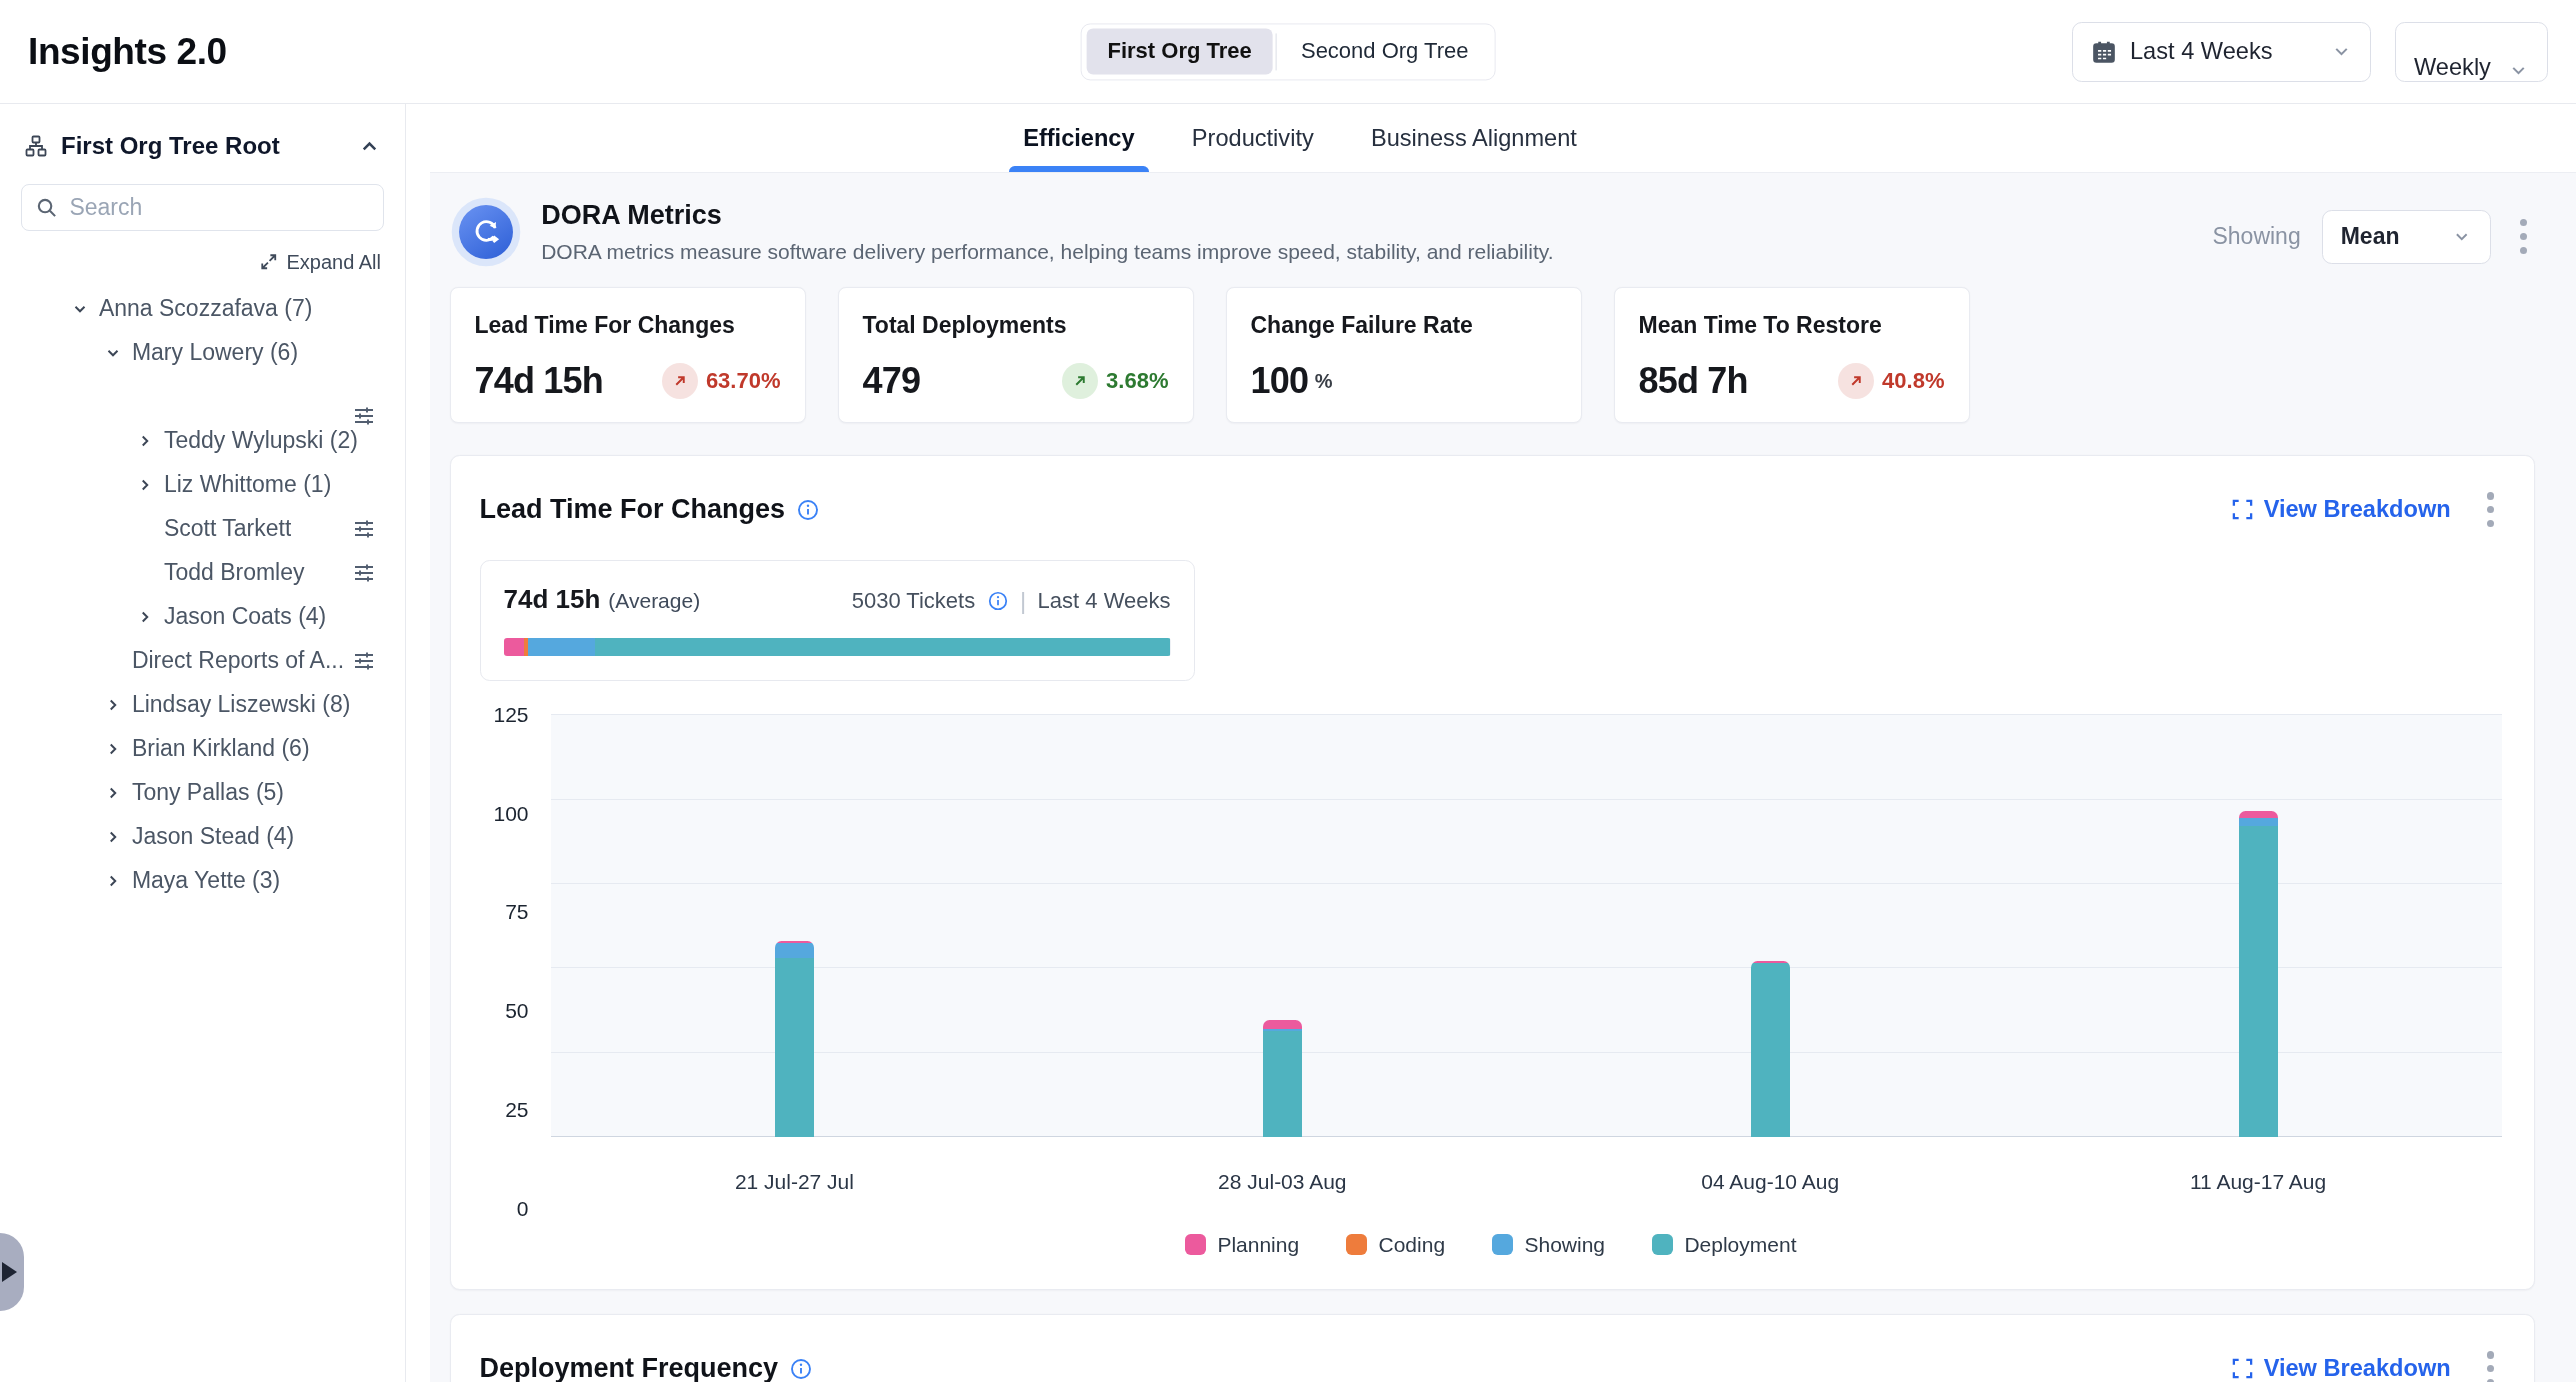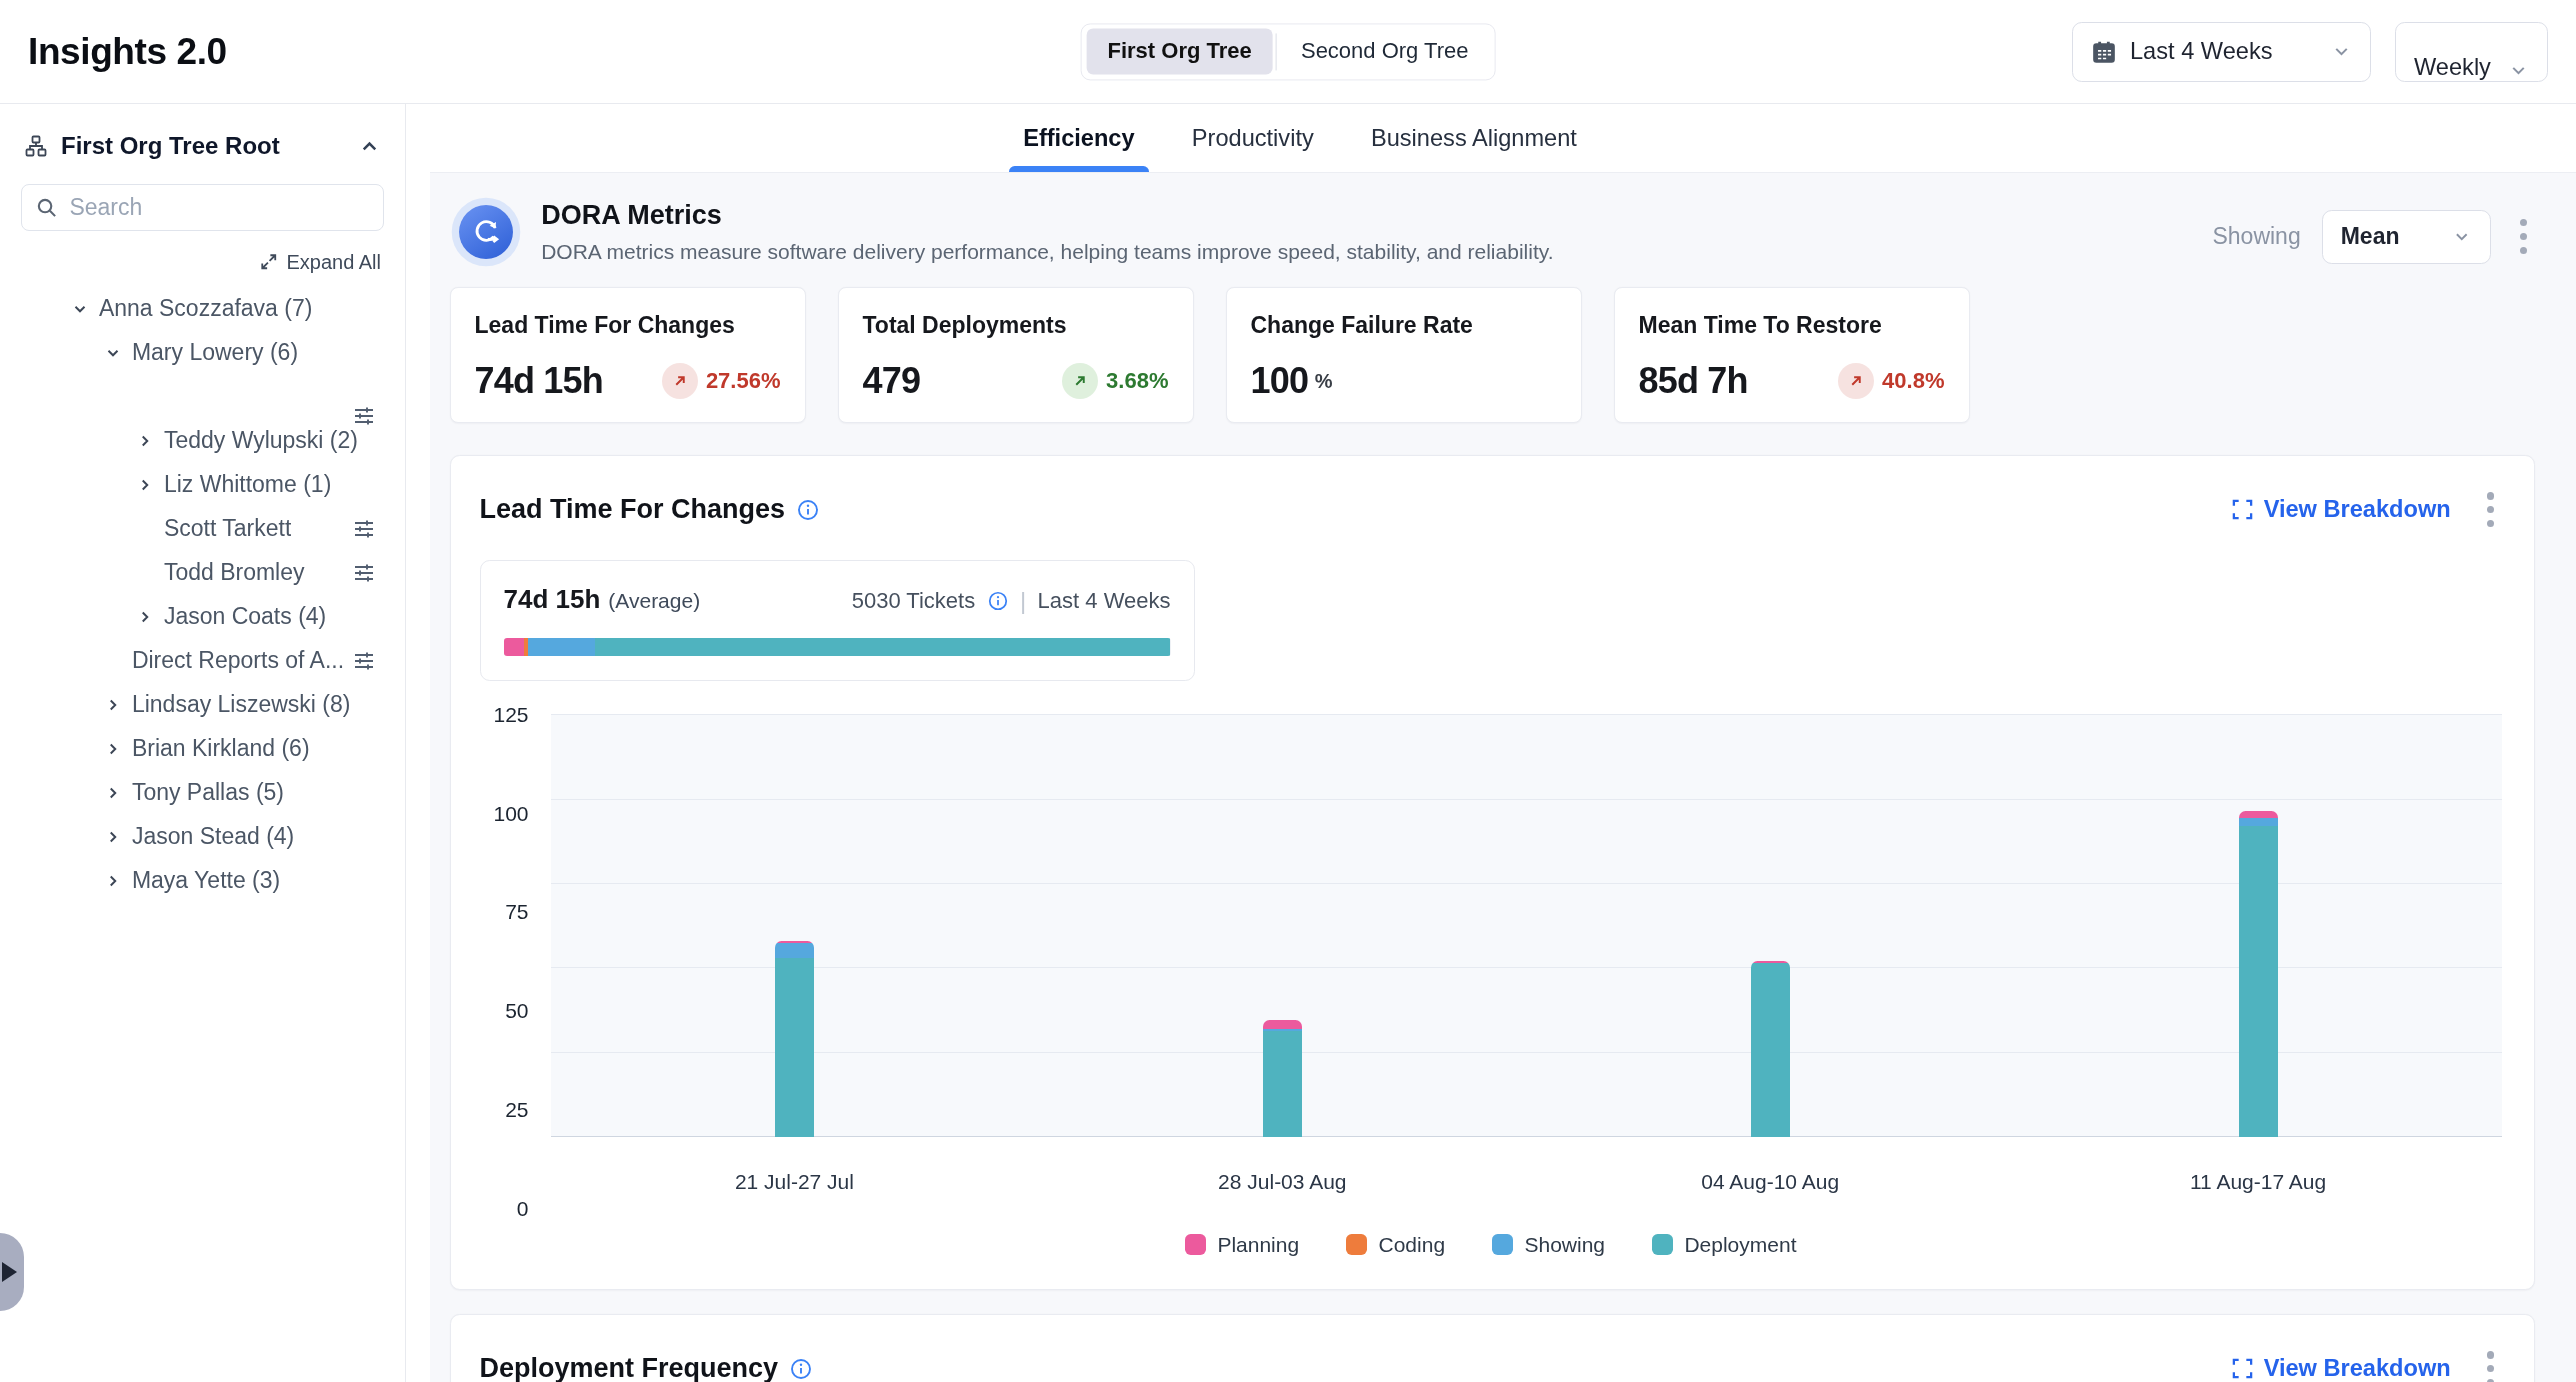--- a/index.html
+++ b/index.html
@@ -378,21 +378,21 @@
           <div class="card">
             <h3>Lead Time For Changes</h3>
             <div class="vrow">
               <span class="value">74d 15h</span>
               <span class="delta bad">
                 <span class="cir">
                   <svg width="18" height="18" viewBox="0 0 24 24" fill="none" stroke="currentColor" stroke-width="2.6">
                     <path d="M7 17L17 7M9.5 7H17v7.5"></path>
                   </svg>
                 </span>
-                <span>27.56%</span>
+                <span>63.70%</span>
               </span>
             </div>
           </div>
           <div class="card">
             <h3>Total Deployments</h3>
             <div class="vrow">
               <span class="value">479</span>
               <span class="delta good">
                 <span class="cir">
                   <svg width="18" height="18" viewBox="0 0 24 24" fill="none" stroke="currentColor" stroke-width="2.6">

